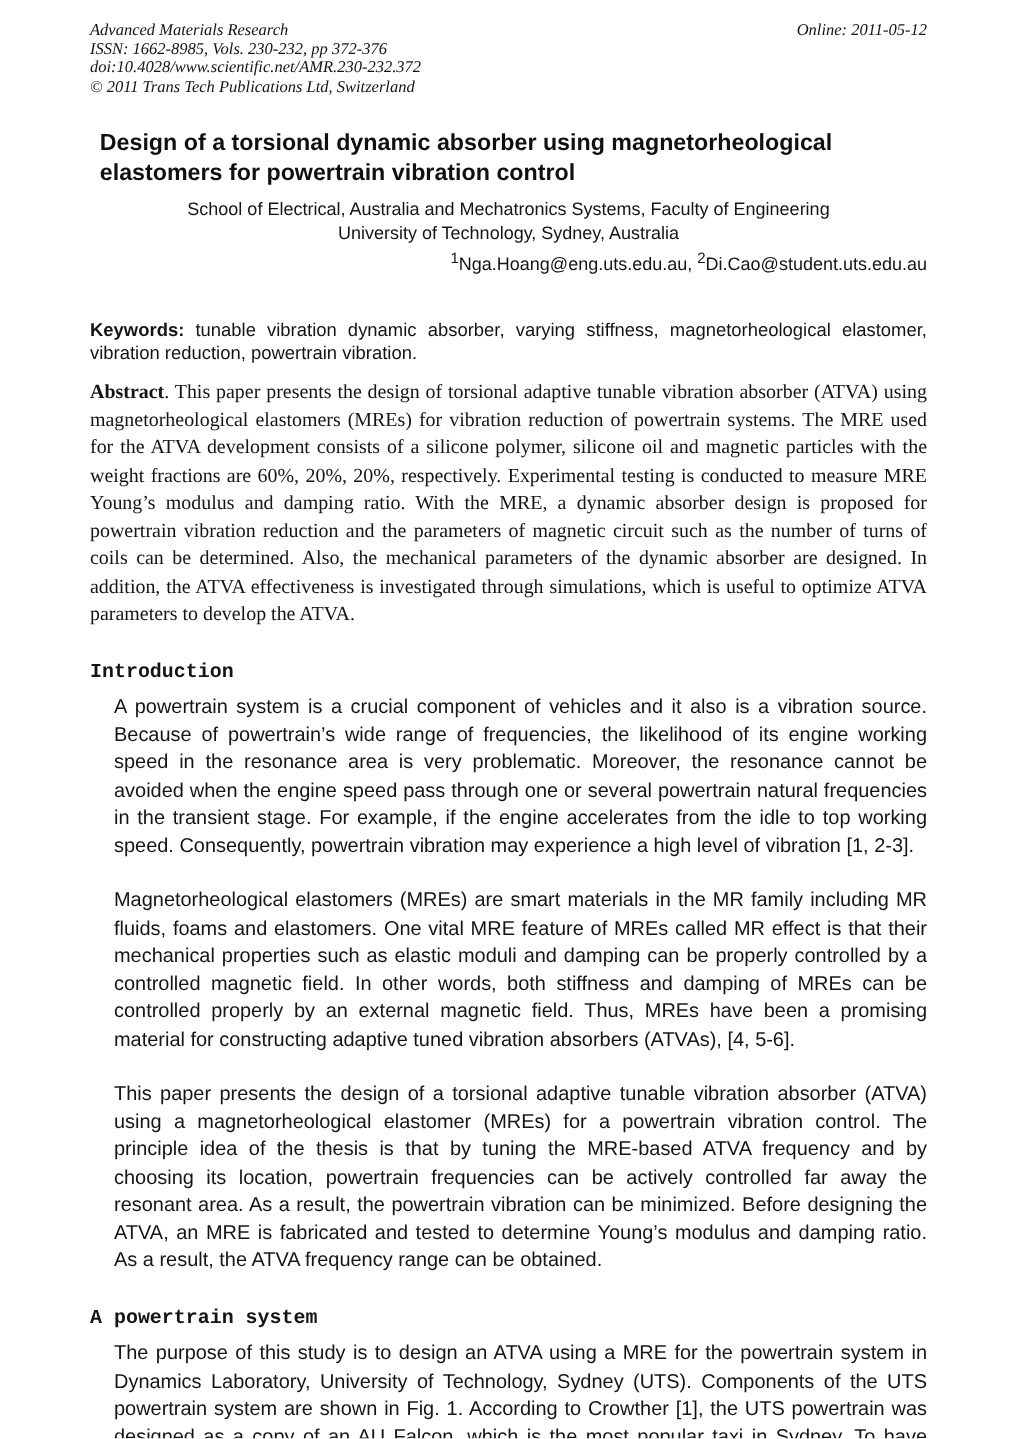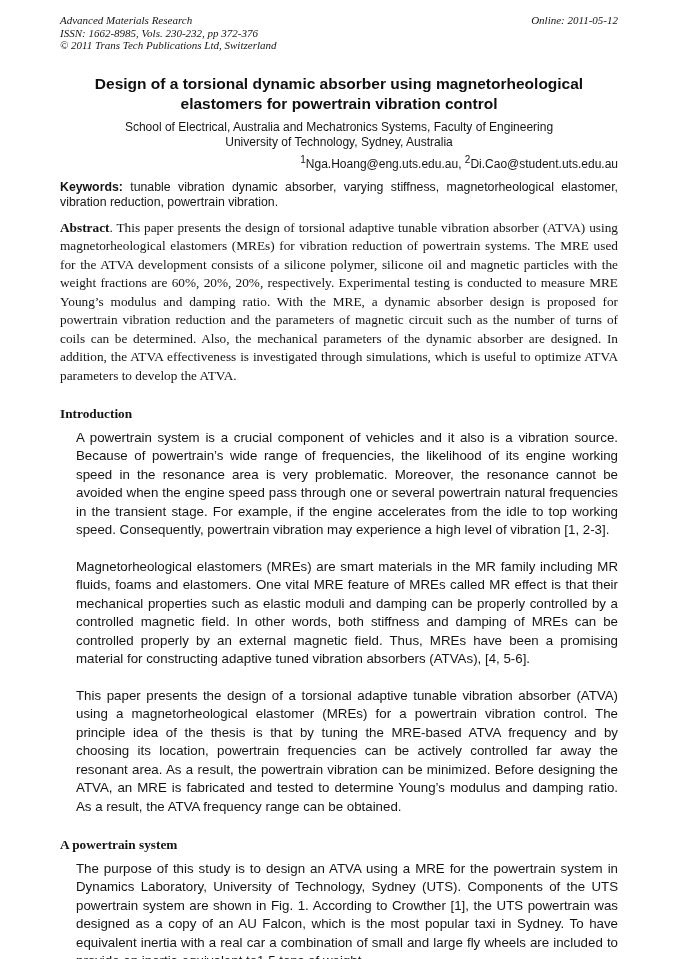--- a/index.html
+++ b/index.html
@@ -22,21 +22,20 @@
     font-style: italic;
     font-size: 11px;
     line-height: 12.6px;
   }
   .head-left div { white-space: nowrap; }
   .head-right { white-space: nowrap; }
   
   .title {
     margin: 22px auto 0 auto;
     width: 545px;
-    text-align: center;
     font-family: "Liberation Sans", sans-serif;
     font-weight: bold;
     font-size: 15.5px;
     line-height: 20px;
     color: #101010;
   }
   .authors {
     margin-top: 4px;
     text-align: center;
     font-family: "Liberation Sans", sans-serif;
@@ -57,39 +56,39 @@
   }
   .emails {
     margin-top: 6px;
     text-align: right;
     font-family: "Liberation Sans", sans-serif;
     font-size: 12px;
     line-height: 15px;
   }
   
   .keywords {
-    margin-top: 8px;
+    margin-top: 29px;
     font-family: "Liberation Sans", sans-serif;
     font-size: 12.3px;
     line-height: 15px;
     text-align: justify;
   }
   .keywords b { font-weight: bold; }
   
   .abstract {
     margin-top: 9px;
     font-family: "Liberation Serif", serif;
     font-size: 13.3px;
     line-height: 18.5px;
     text-align: justify;
   }
   .abstract b { font-weight: bold; }
   h2.section {
     margin-top: 20px;
-    font-family: Liberation Serif, serif;
+    font-family: Liberation Mono, monospace;
     font-weight: bold;
     font-size: 13.3px;
     line-height: 18.5px;
     text-align: left;
   }
   p.body {
     margin-top: 18px;
     font-family: Liberation Sans, sans-serif;
     font-size: 13.3px;
     line-height: 18.5px;
@@ -100,20 +99,21 @@
 </style>
 </head>
 <body>
 
 <div class="page">
 
   <header class="head">
     <div class="head-left">
       <div>Advanced Materials Research</div>
       <div>ISSN: 1662-8985, Vols. 230-232, pp 372-376</div>
+      <div>doi:10.4028/www.scientific.net/AMR.230-232.372</div>
       <div>© 2011 Trans Tech Publications Ltd, Switzerland</div>
     </div>
     <div class="head-right">Online: 2011-05-12</div>
   </header>
 
   <h1 class="title">Design of a torsional dynamic absorber using magnetorheological elastomers for powertrain vibration control</h1>
 
 
   <div class="affil">
     <div>School of Electrical, Australia and Mechatronics Systems, Faculty of Engineering</div>

